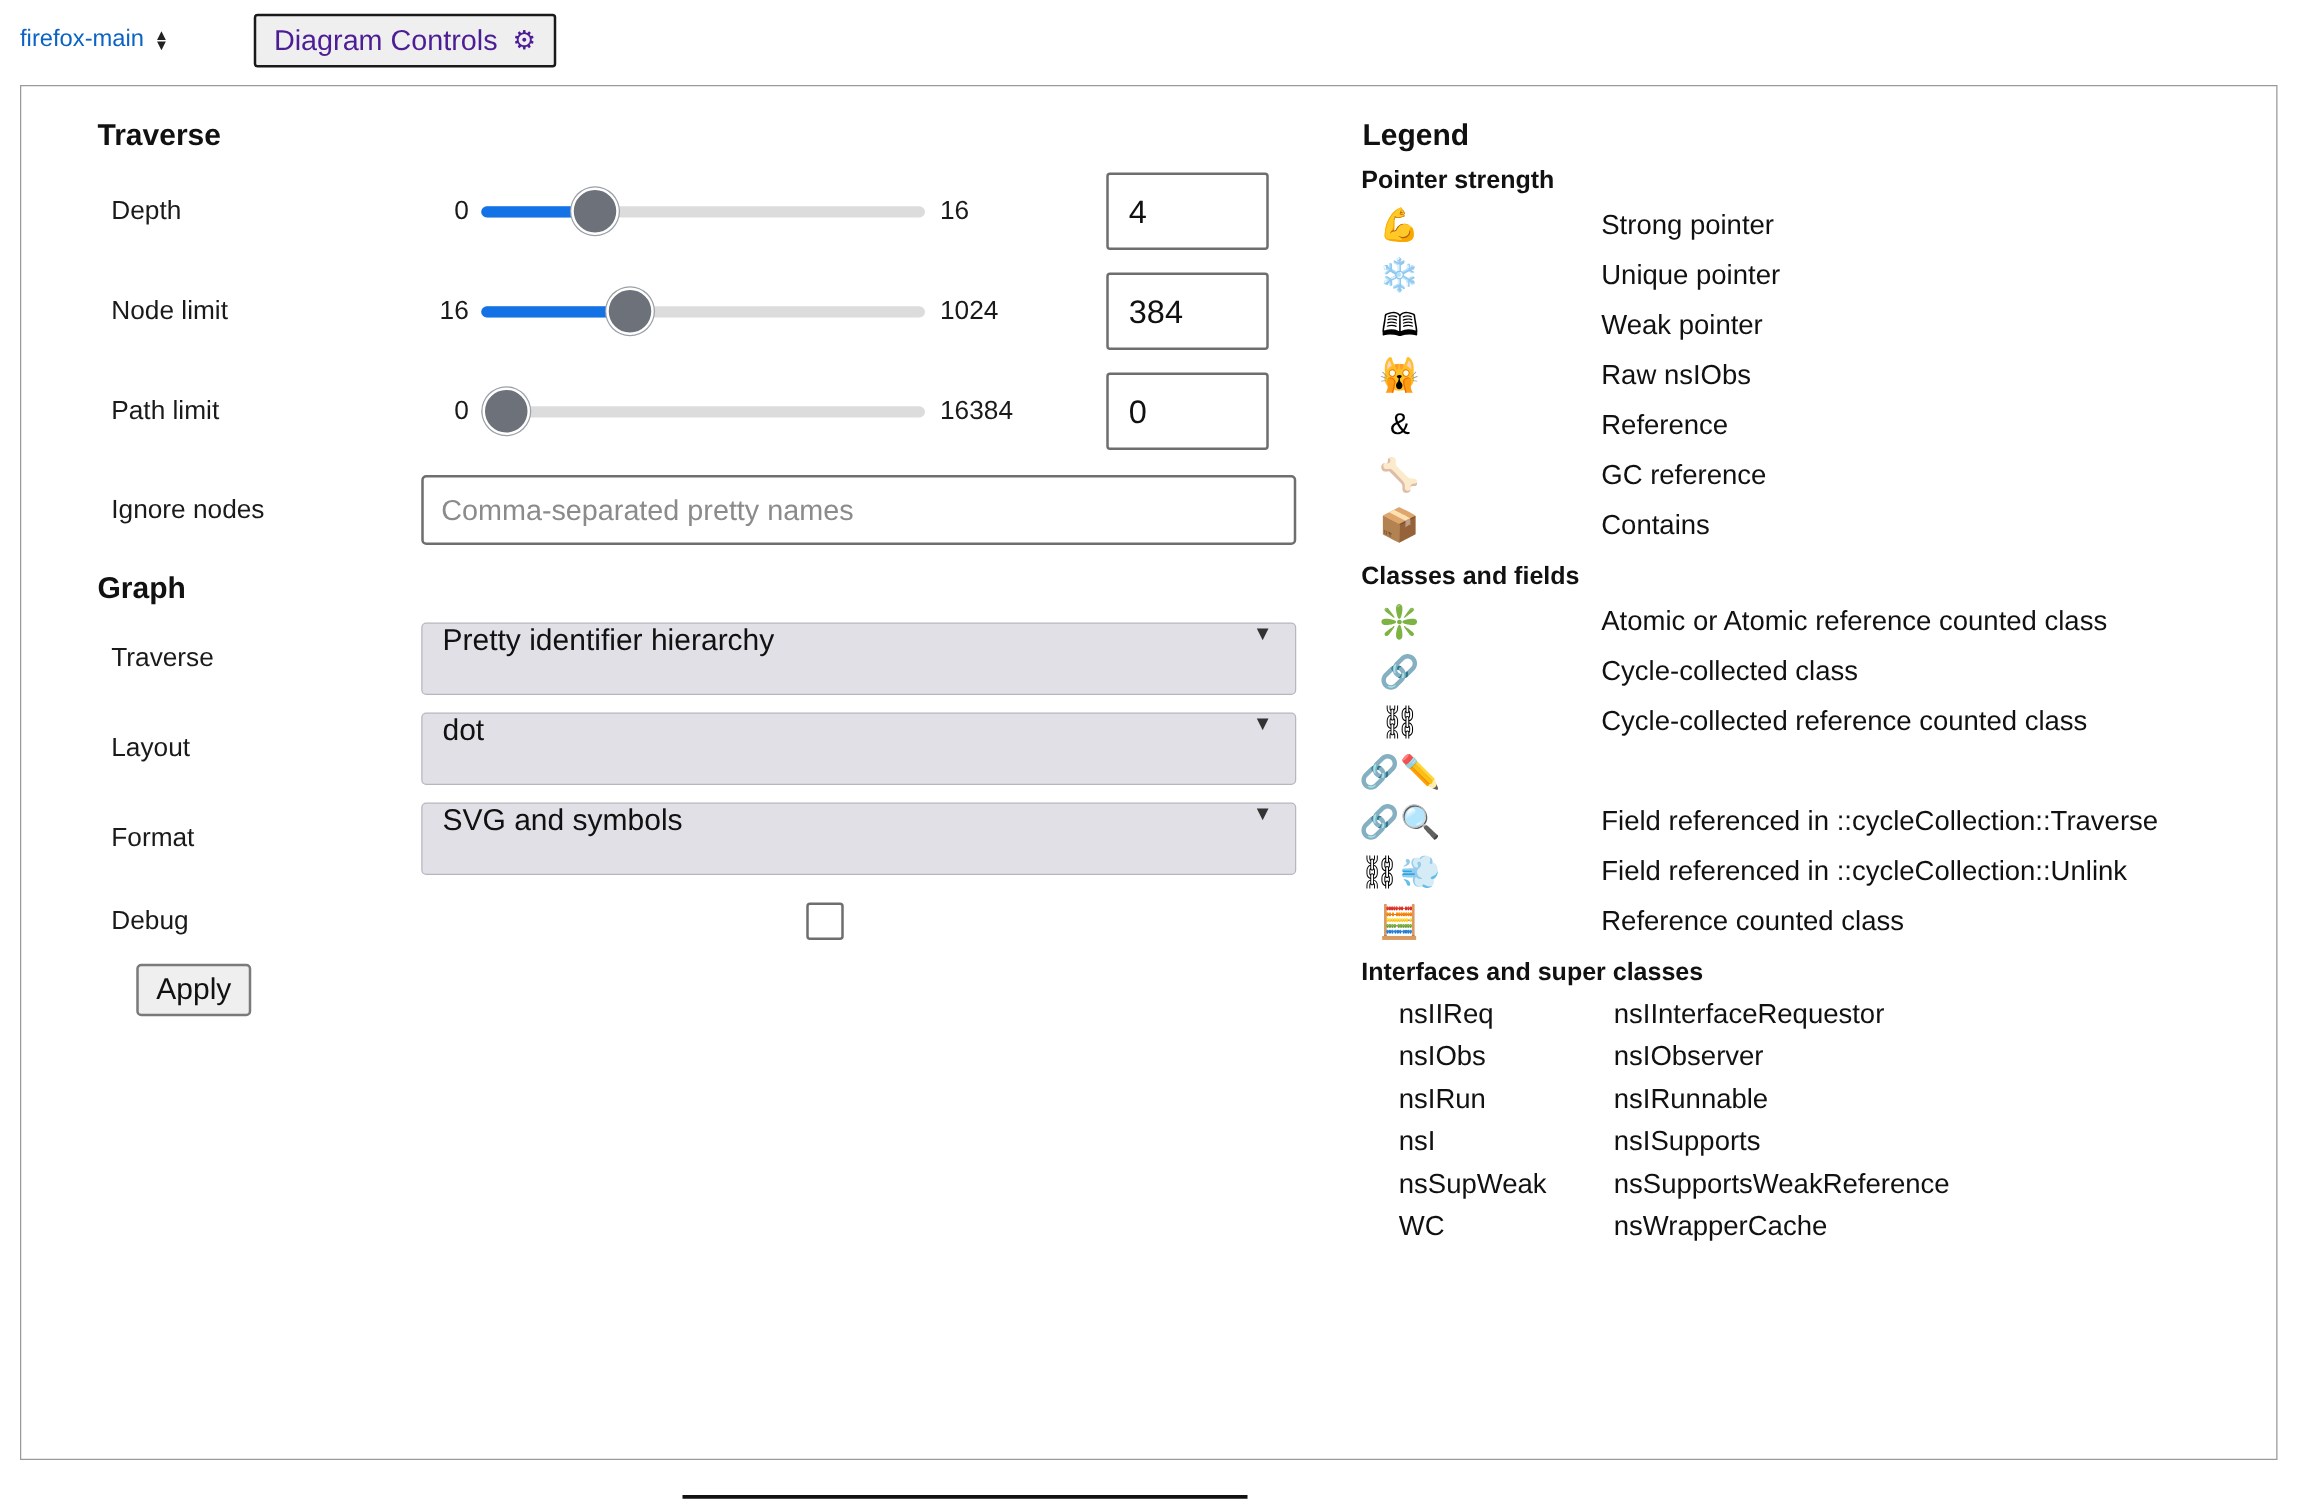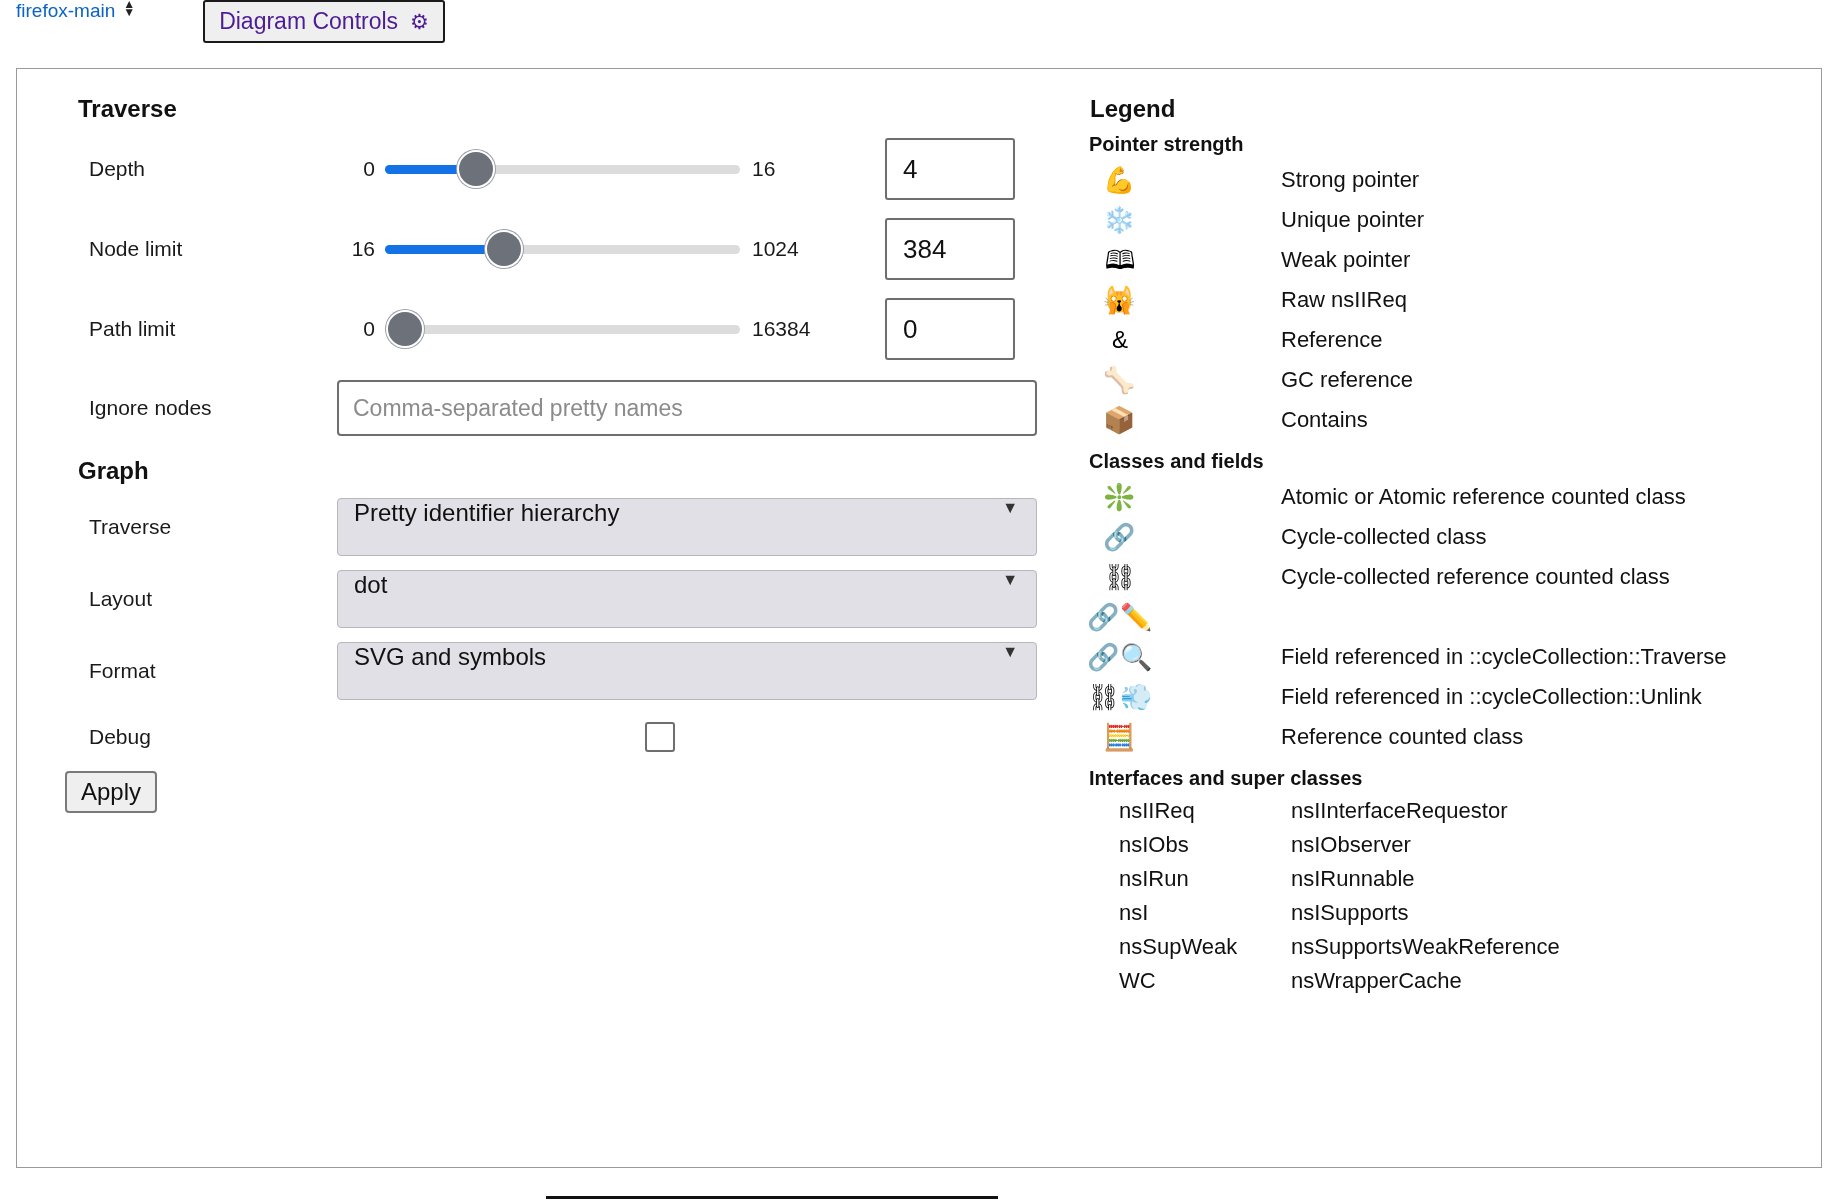--- a/index.html
+++ b/index.html
@@ -11,21 +11,21 @@
   body {
     width: 1838px;
     height: 1200px;
     overflow: hidden;
     position: relative;
   }
 
   
   .topbar {
     display: flex;
-    align-items: flex-start;
+    align-items: center;
     height: 64px;
     padding-left: 16px;
     box-sizing: border-box;
   }
   .branch-link {
     color: #0b63c5;
     font-size: 19px;
     text-decoration: none;
     cursor: pointer;
   }
@@ -233,20 +233,21 @@
     width: 26px;
     height: 26px;
     border: 2px solid #6e6e6e;
     border-radius: 3px;
     background: #fff;
     margin-left: 330px;
     cursor: pointer;
   }
   .apply-btn {
     margin-top: 4px;
+    margin-left: 44px;
     border: 2px solid #7a7a7a;
     background: #efefef;
     border-radius: 4px;
     font-size: 24px;
     padding: 5px 14px;
     color: #111;
     cursor: pointer;
     font-family: "Liberation Sans", sans-serif;
   }
 
@@ -413,21 +414,21 @@
       <div class="legend-row">
         <div class="legend-icon">❄️</div>
         <div class="legend-text">Unique pointer</div>
       </div>
       <div class="legend-row">
         <div class="legend-icon">🕮</div>
         <div class="legend-text">Weak pointer</div>
       </div>
       <div class="legend-row">
         <div class="legend-icon">🙀</div>
-        <div class="legend-text">Raw nsIIReq</div>
+        <div class="legend-text">Raw nsIObs</div>
       </div>
       <div class="legend-row">
         <div class="legend-icon small-text">&amp;</div>
         <div class="legend-text">Reference</div>
       </div>
       <div class="legend-row">
         <div class="legend-icon">🦴</div>
         <div class="legend-text">GC reference</div>
       </div>
       <div class="legend-row">

